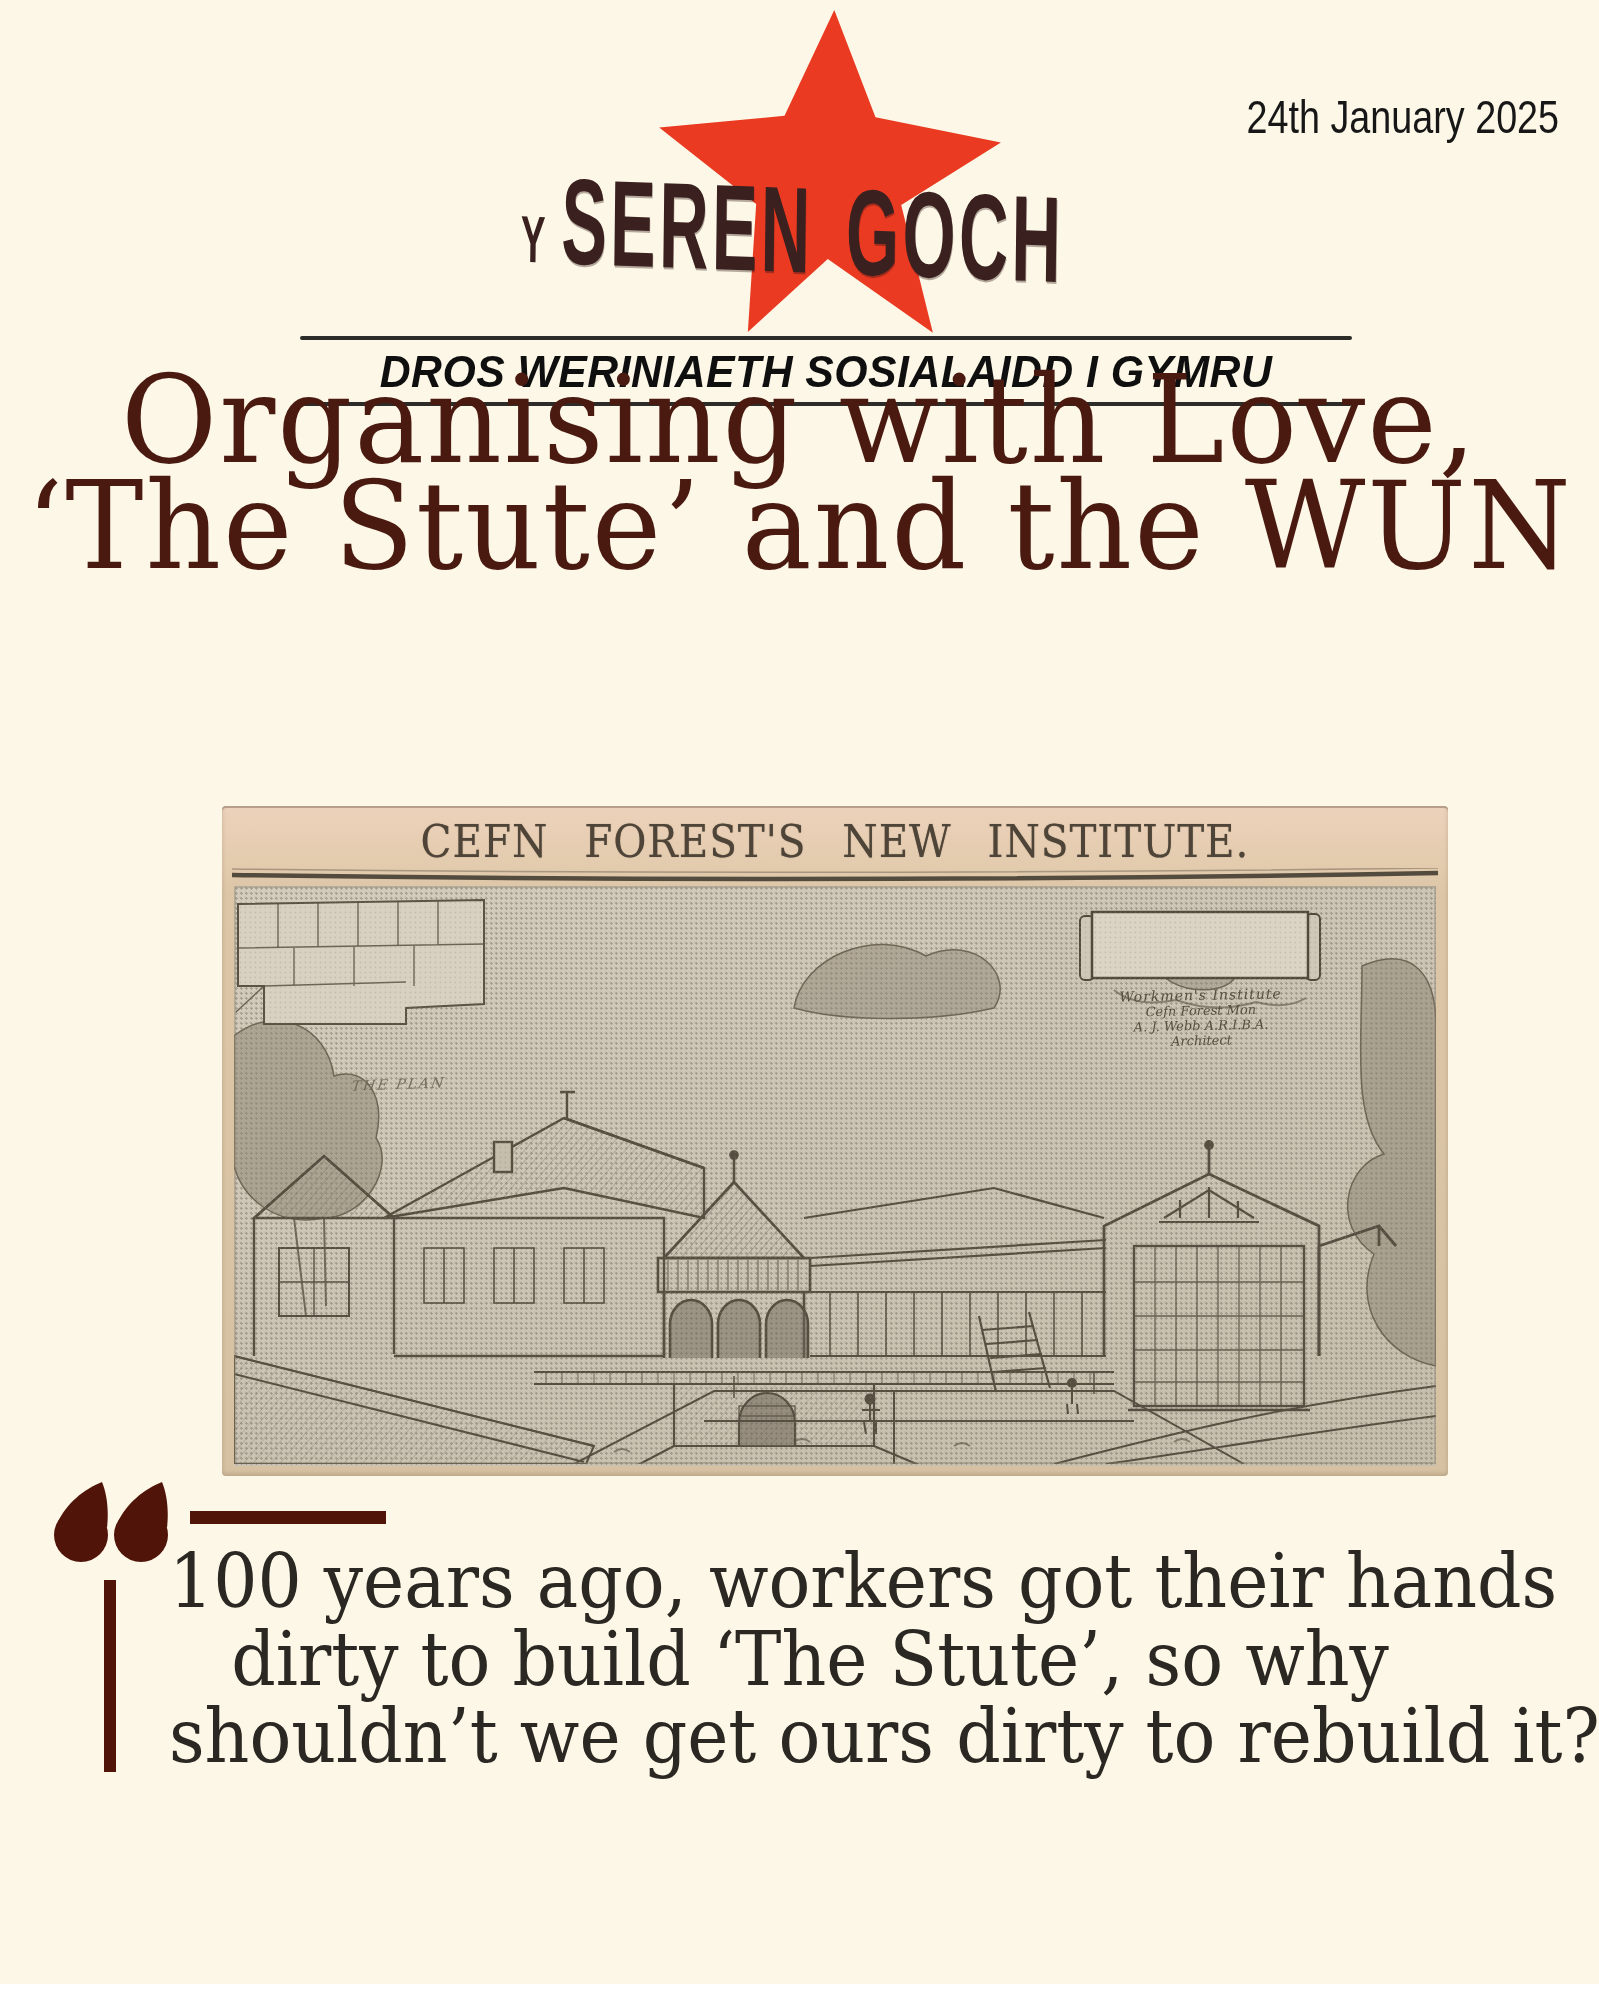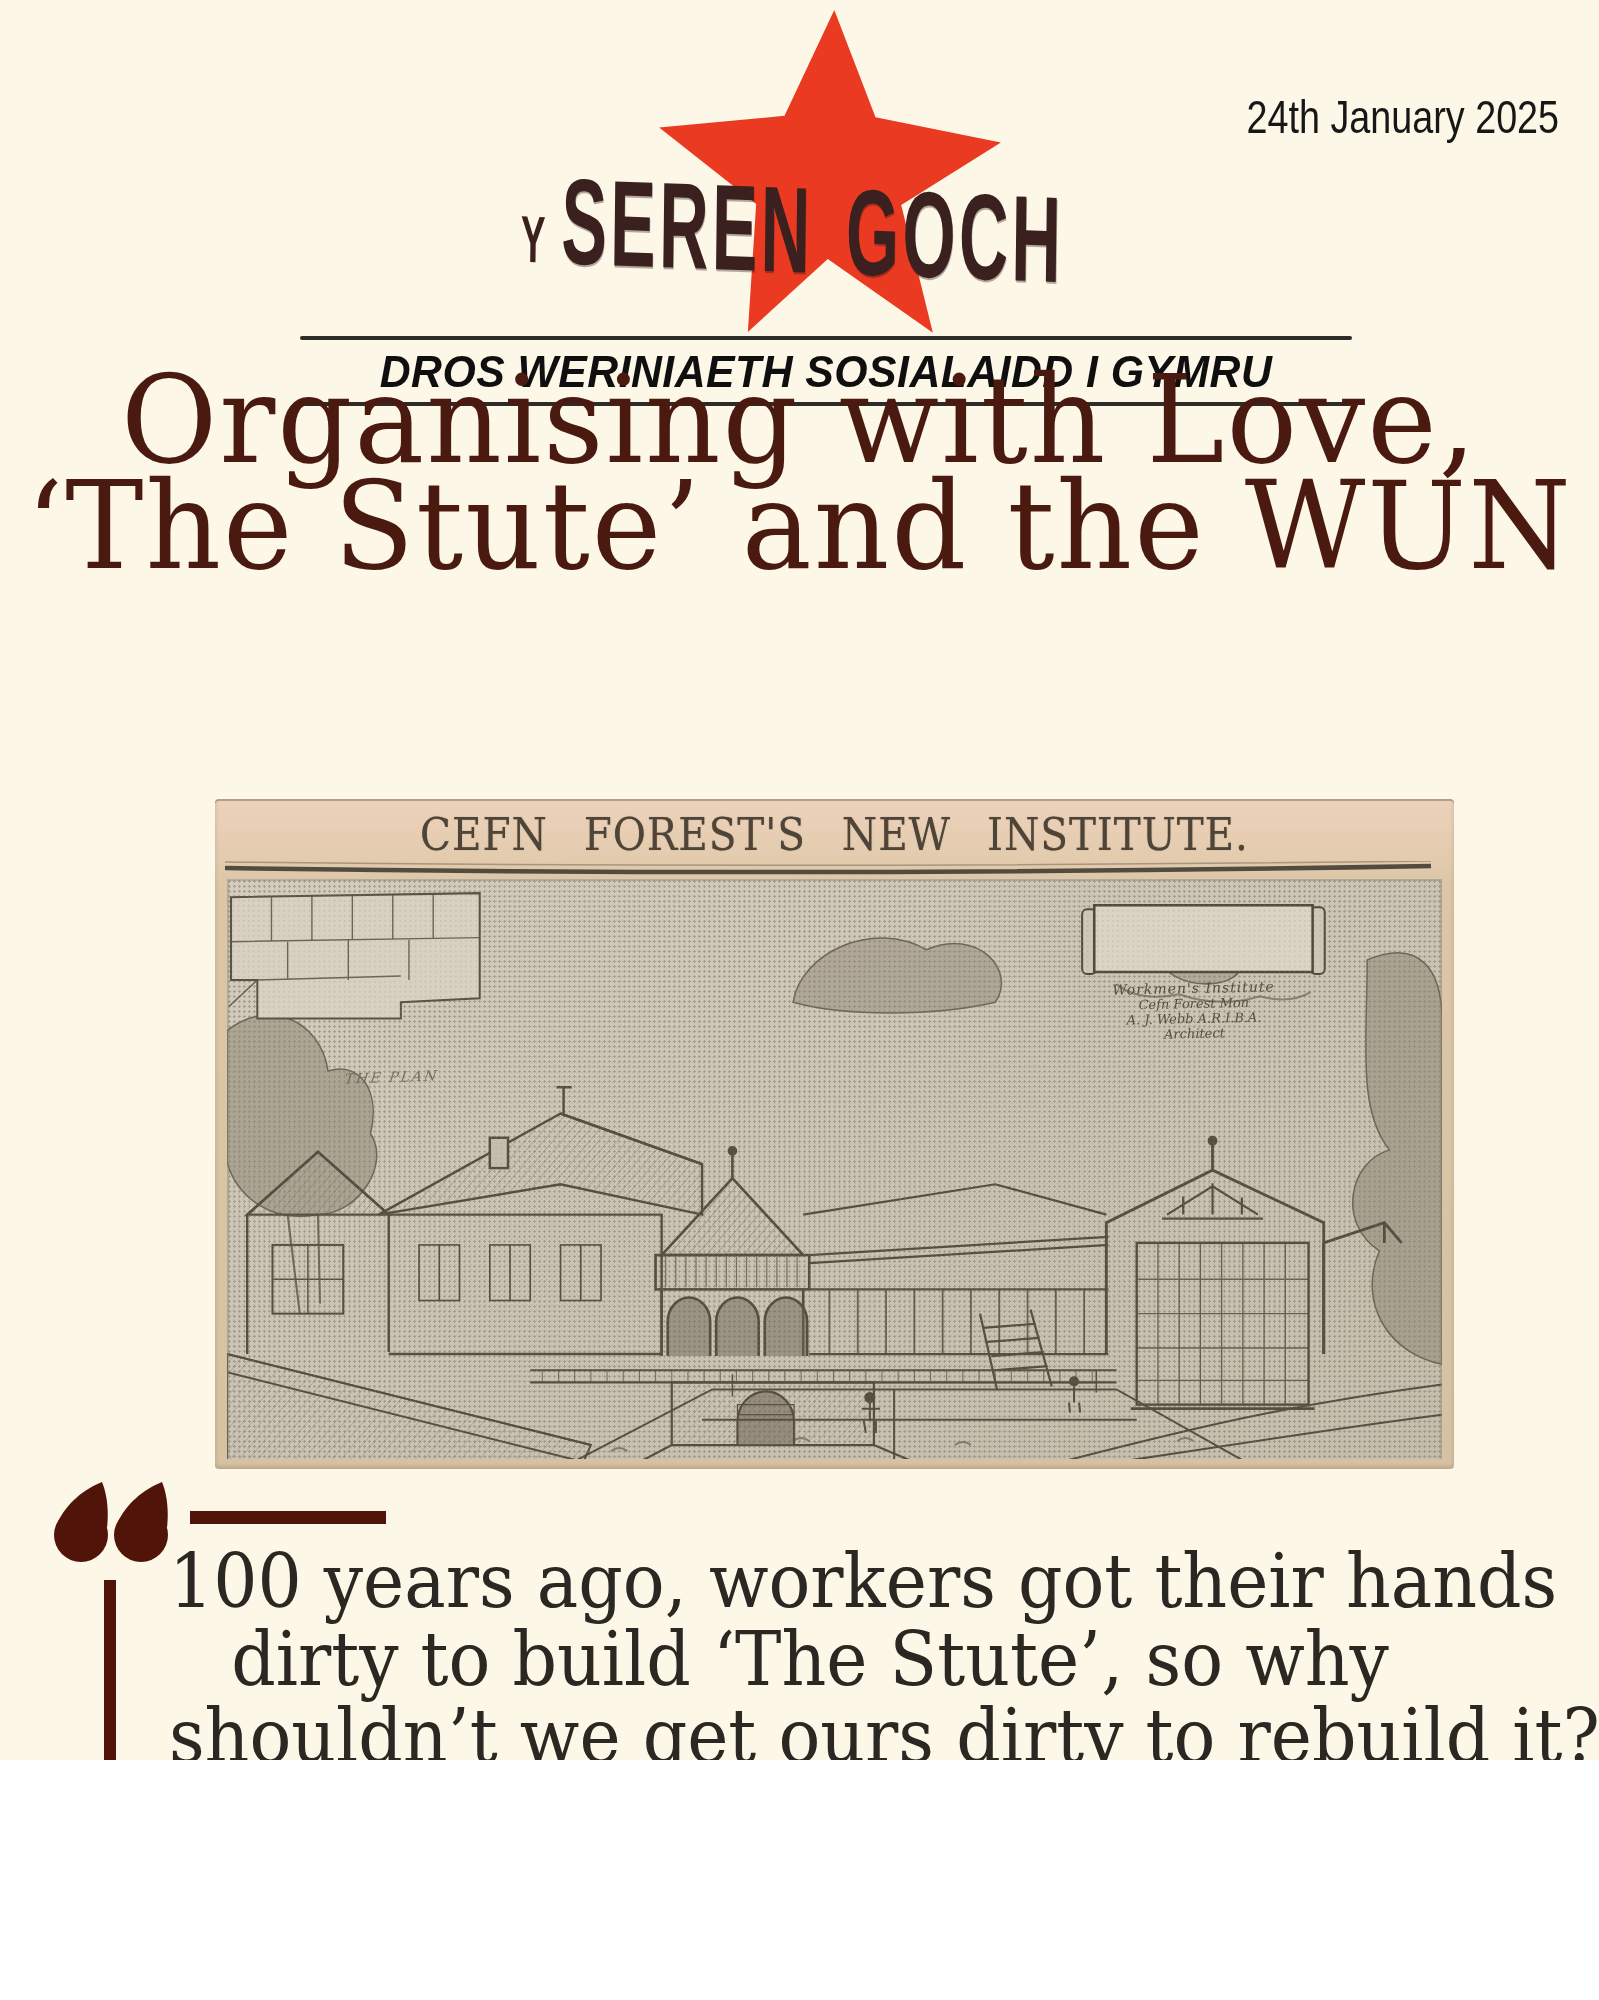--- a/index.html
+++ b/index.html
@@ -1,16 +1,16 @@
 <!DOCTYPE html>
 <html><head>
 <meta charset="utf-8">
 <style>
   html,body{margin:0;padding:0;}
-  .page{position:relative;width:1599px;height:1760px;background:#fcf7e6;overflow:hidden;
+  .page{position:relative;width:1599px;height:1984px;background:#fcf7e6;overflow:hidden;
         font-family:"Liberation Sans",sans-serif;}
 
   
   .date{position:absolute;top:90px;right:40px;font-size:46px;color:#171717;
         letter-spacing:0px;transform:scaleX(.82);transform-origin:right center;white-space:nowrap;}
   .star{position:absolute;left:658px;top:10px;width:342px;height:328px;transform:rotate(1.5deg);}
   .logo{position:absolute;left:0;right:14px;top:160px;display:flex;justify-content:center;
         align-items:baseline;transform:scaleX(.56) rotate(1.2deg);transform-origin:50% 60%;
         color:#3a2120;white-space:nowrap;}
   .logo-y{font-size:66px;font-weight:bold;margin-right:26px;letter-spacing:2px;}
@@ -25,23 +25,23 @@
 
   
   .headline{margin:0;font-weight:400;}
   .hl{position:absolute;left:0;right:0;text-align:center;white-space:nowrap;
       font-family:"DejaVu Serif",serif;font-size:121px;letter-spacing:2px;
       color:#4a1a11;transform:scaleX(.97);transform-origin:center;}
   .hl1{top:350px;}
   .hl2{top:456px;}
 
   
-  .clipping{position:absolute;left:206px;top:790px;width:1226px;height:670px;margin:9px;
+  .clipping{position:absolute;left:206px;top:790px;width:1226px;height:670px;margin:16px;
       background:linear-gradient(180deg,#ecd2ba 0%,#e3cbae 9%,#dcc6a7 13%,#d6c2a2 100%);
-      border-radius:4px;box-shadow:inset 0 2px 0 rgba(90,70,50,.35), inset 0 -2px 4px rgba(90,70,50,.25);padding-left:13px;}
+      border-radius:4px;box-shadow:inset 0 2px 0 rgba(90,70,50,.35), inset 0 -2px 4px rgba(90,70,50,.25);}
   .caption{position:absolute;top:10px;left:0;right:0;text-align:center;
       font-family:"DejaVu Serif",serif;font-size:44px;color:#4e4538;
       letter-spacing:1px;word-spacing:24px;transform:scaleX(.92);transform-origin:center;
       text-shadow:0 0 1px rgba(70,55,40,.55);white-space:nowrap;}
   .divider{position:absolute;left:0;top:62px;width:1226px;height:18px;display:block;}
   .halftone{position:absolute;left:12px;right:12px;top:80px;bottom:10px;
       background:
         radial-gradient(rgba(104,96,82,.38) 1px, transparent 1.2px),
         linear-gradient(160deg,#d4ccbc 0%,#ccc4b4 45%,#c6bead 100%);
       background-size:5px 5px,100% 100%;overflow:hidden;}

